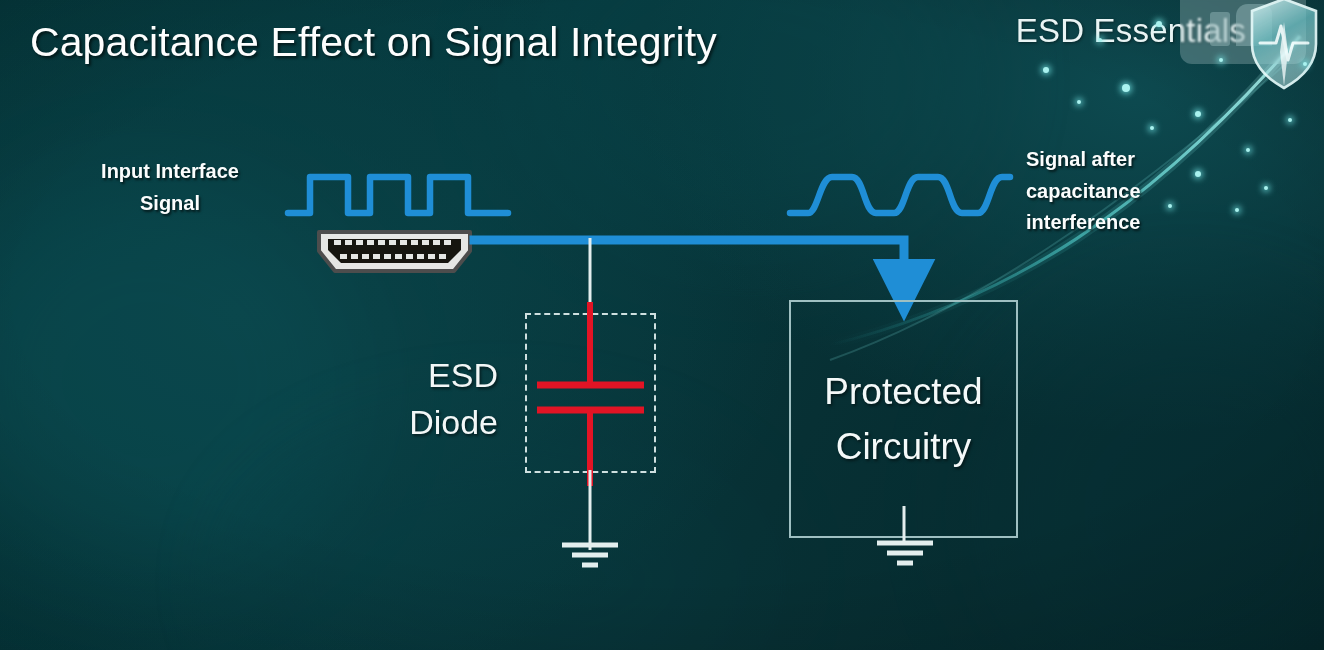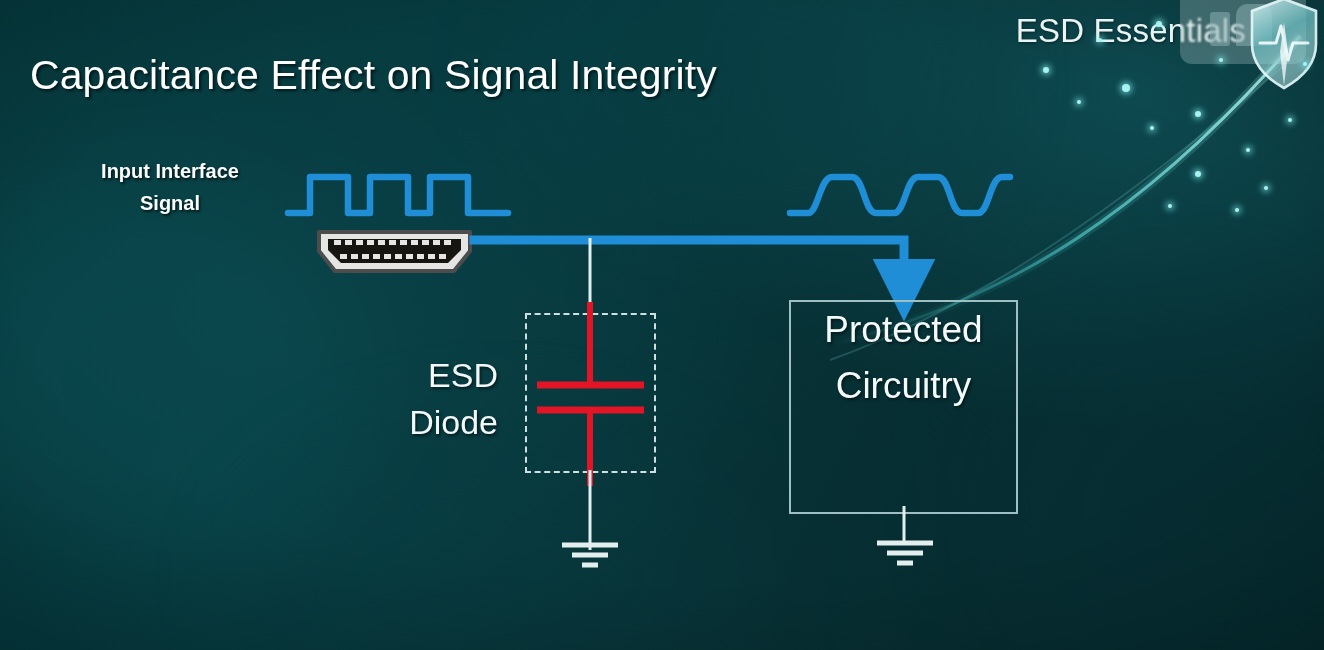--- a/index.html
+++ b/index.html
@@ -53,21 +53,20 @@
   
   .slide-title{
     position:absolute;
     left:30px;top:19px;
     font-size:41px;
     font-weight:400;
     letter-spacing:.1px;
     color:#fdfefe;
     text-shadow:2px 2px 3px rgba(0,0,0,.62);
     white-space:nowrap;
-    margin-top:33px;
   }
   .brand-name{
     position:absolute;
     right:78px;top:12px;
     font-size:33px;
     font-weight:400;
     color:#e9f4f4;
     text-shadow:1px 1px 3px rgba(0,0,0,.45);
     white-space:nowrap;
     letter-spacing:.2px;
@@ -137,24 +136,24 @@
     font-size:34px;
     line-height:1.37;
     color:#f2f7f7;
     text-shadow:1.5px 1.5px 3px rgba(0,0,0,.55);
     white-space:pre-line;
   }
 
   .circ-box{
     position:absolute;
     left:789px;top:300px;
-    width:229px;height:214px;
+    width:229px;height:238px;
     border:2px solid #9fc0c2;
     box-sizing:border-box;
-    display:flex;justify-content:center;
+    display:flex;align-items:center;justify-content:center;
   }
   .circ-label{
     font-size:37px;
     line-height:1.5;
     color:#f4f9f9;
     text-align:center;
     text-shadow:1.5px 1.5px 3px rgba(0,0,0,.5);
     white-space:pre-line;
   }
 
@@ -218,20 +217,23 @@
         </linearGradient>
       </defs>
       <path d="M38 3 L70 15 L70 48 C70 68 56 82 38 92 C20 82 6 68 6 48 L6 15 Z" fill="url(#shg)" stroke="#e6fbfb" stroke-width="2.6"></path>
       <path d="M14 47 L30 47 L35 30 L42 64 L47 47 L62 47" fill="none" stroke="#f2ffff" stroke-width="3" stroke-linejoin="round" stroke-linecap="round"></path>
       <path d="M38 26 L42 56 L38 90 L34 56 Z" fill="#f6ffff" opacity=".85"></path>
     </svg>
   </div>
 
   <div class="lbl lbl-left">Input Interface
 Signal</div>
+  <div class="lbl lbl-right">Signal after
+capacitance
+interference</div>
 
   <div class="wave" style="left:286px;top:170px;width:224px;height:50px;">
     <svg width="224" height="50" viewBox="0 0 224 50">
       <path d="M2 43 H24 V7 H62 V43 H84 V7 H122 V43 H144 V7 H182 V43 H222" fill="none" stroke="#1f8ed6" stroke-width="6.5" stroke-linecap="round" stroke-linejoin="round"></path>
     </svg>
   </div>
 
   <div class="wave" style="left:788px;top:168px;width:224px;height:52px;">
     <svg width="224" height="52" viewBox="0 0 224 52">
       <path d="M2 45

